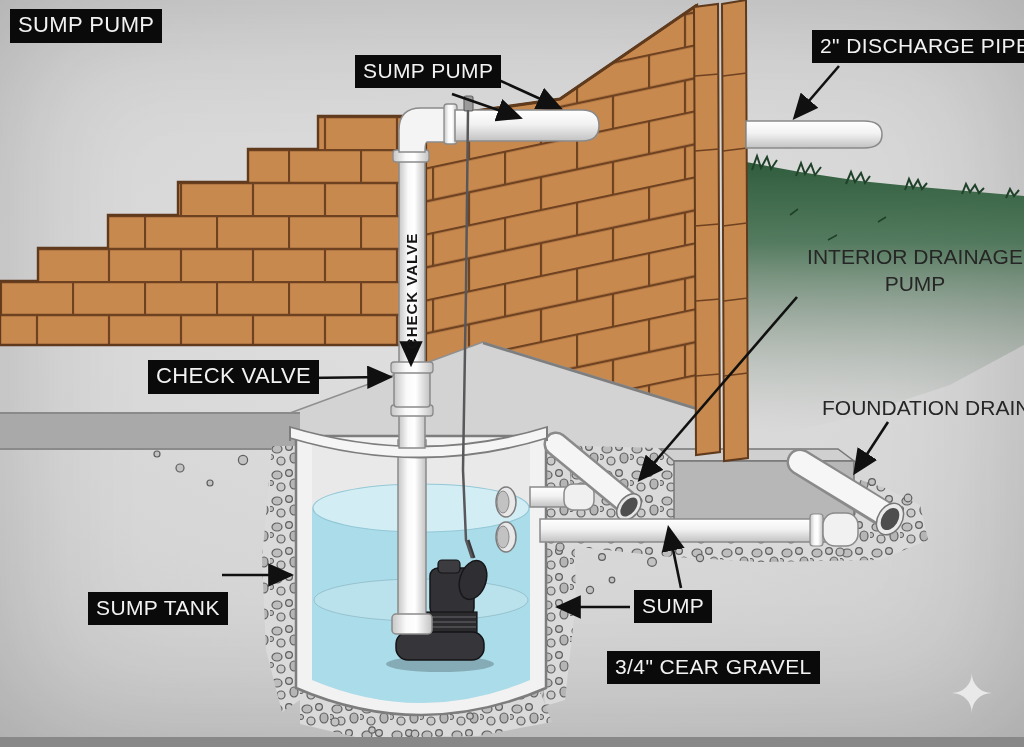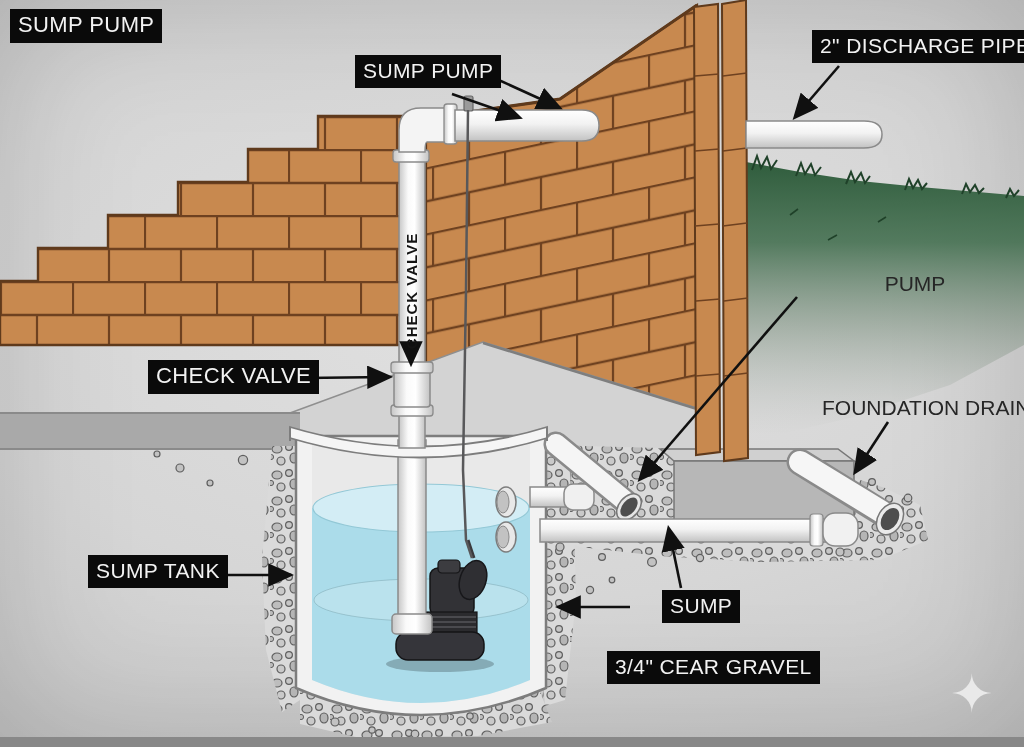--- a/index.html
+++ b/index.html
@@ -237,24 +237,24 @@
     <path d="M630,607 L560,607" marker-end="url(#ah)"></path>
     <path d="M681,588 L669,530" marker-end="url(#ah)"></path>
     <path d="M411,340 L411,362" marker-end="url(#ah)"></path>
   </g>
 </svg>
 
 <div class="badge" style="left:10px;top:9px;font-size:22px">SUMP PUMP</div>
 <div class="badge" style="left:355px;top:55px">SUMP PUMP</div>
 <div class="badge" style="left:812px;top:30px">2" DISCHARGE PIPE</div>
 <div class="plainlabel" id="interior-drainage-label" style="left:800px;top:243px">
-  <br>
+  <span>INTERIOR DRAINAGE</span><br>
   <span>PUMP</span>
 </div>
 <div class="plainlabel" style="left:822px;top:394px">FOUNDATION DRAIN</div>
 <div class="badge" style="left:148px;top:360px;font-size:22px">CHECK VALVE</div>
 <div id="pipe-vertical-text">CHECK VALVE</div>
-<div class="badge" style="left:88px;top:555px">SUMP TANK</div>
-<div class="badge" style="left:662px;top:590px">SUMP</div>
+<div class="badge" style="left:88px;top:592px">SUMP TANK</div>
+<div class="badge" style="left:634px;top:590px">SUMP</div>
 <div class="badge" style="left:607px;top:651px">3/4" CEAR GRAVEL</div>
 <div id="sparkle">✦</div>
 
 </div>
 
 </body></html>

